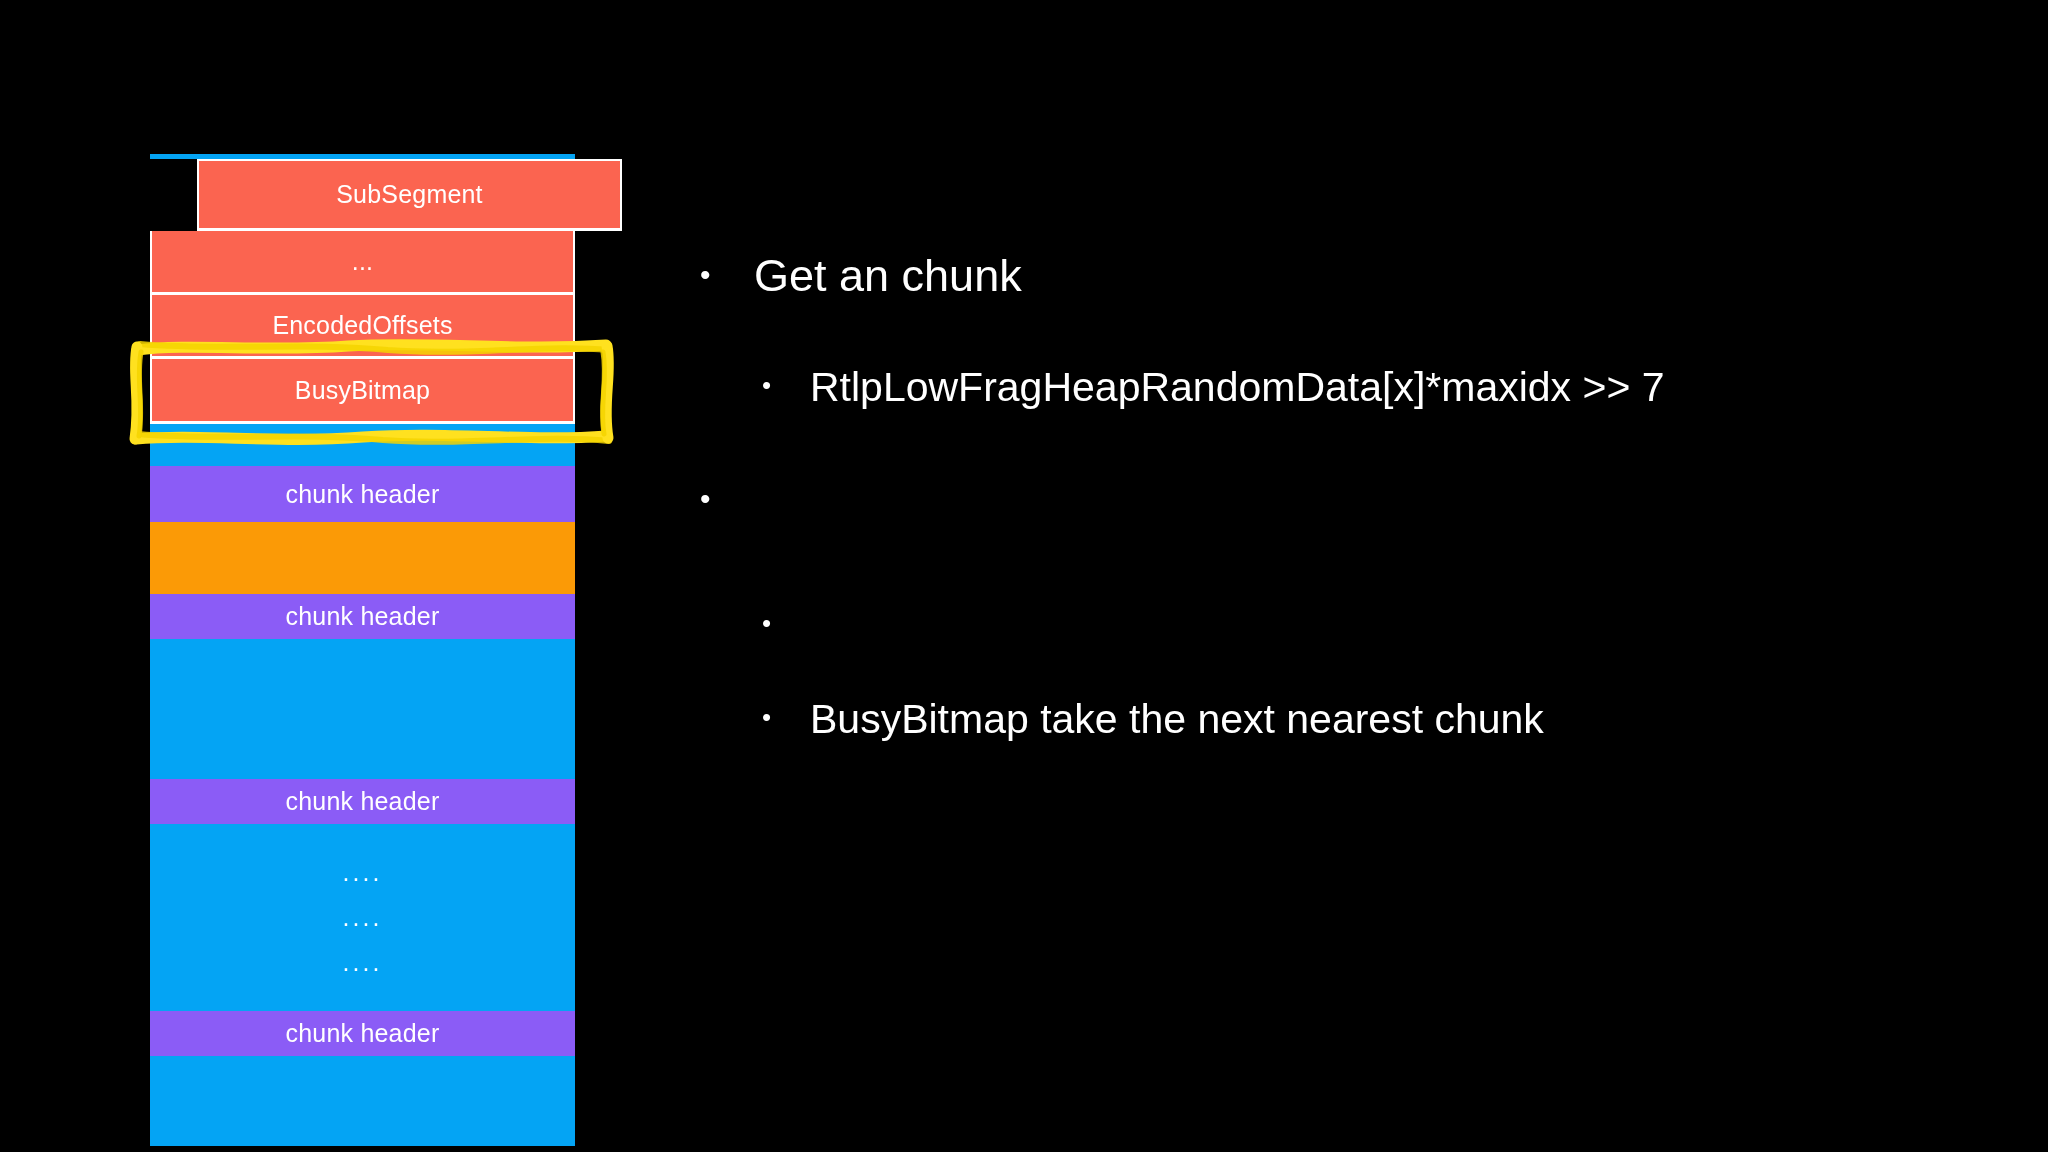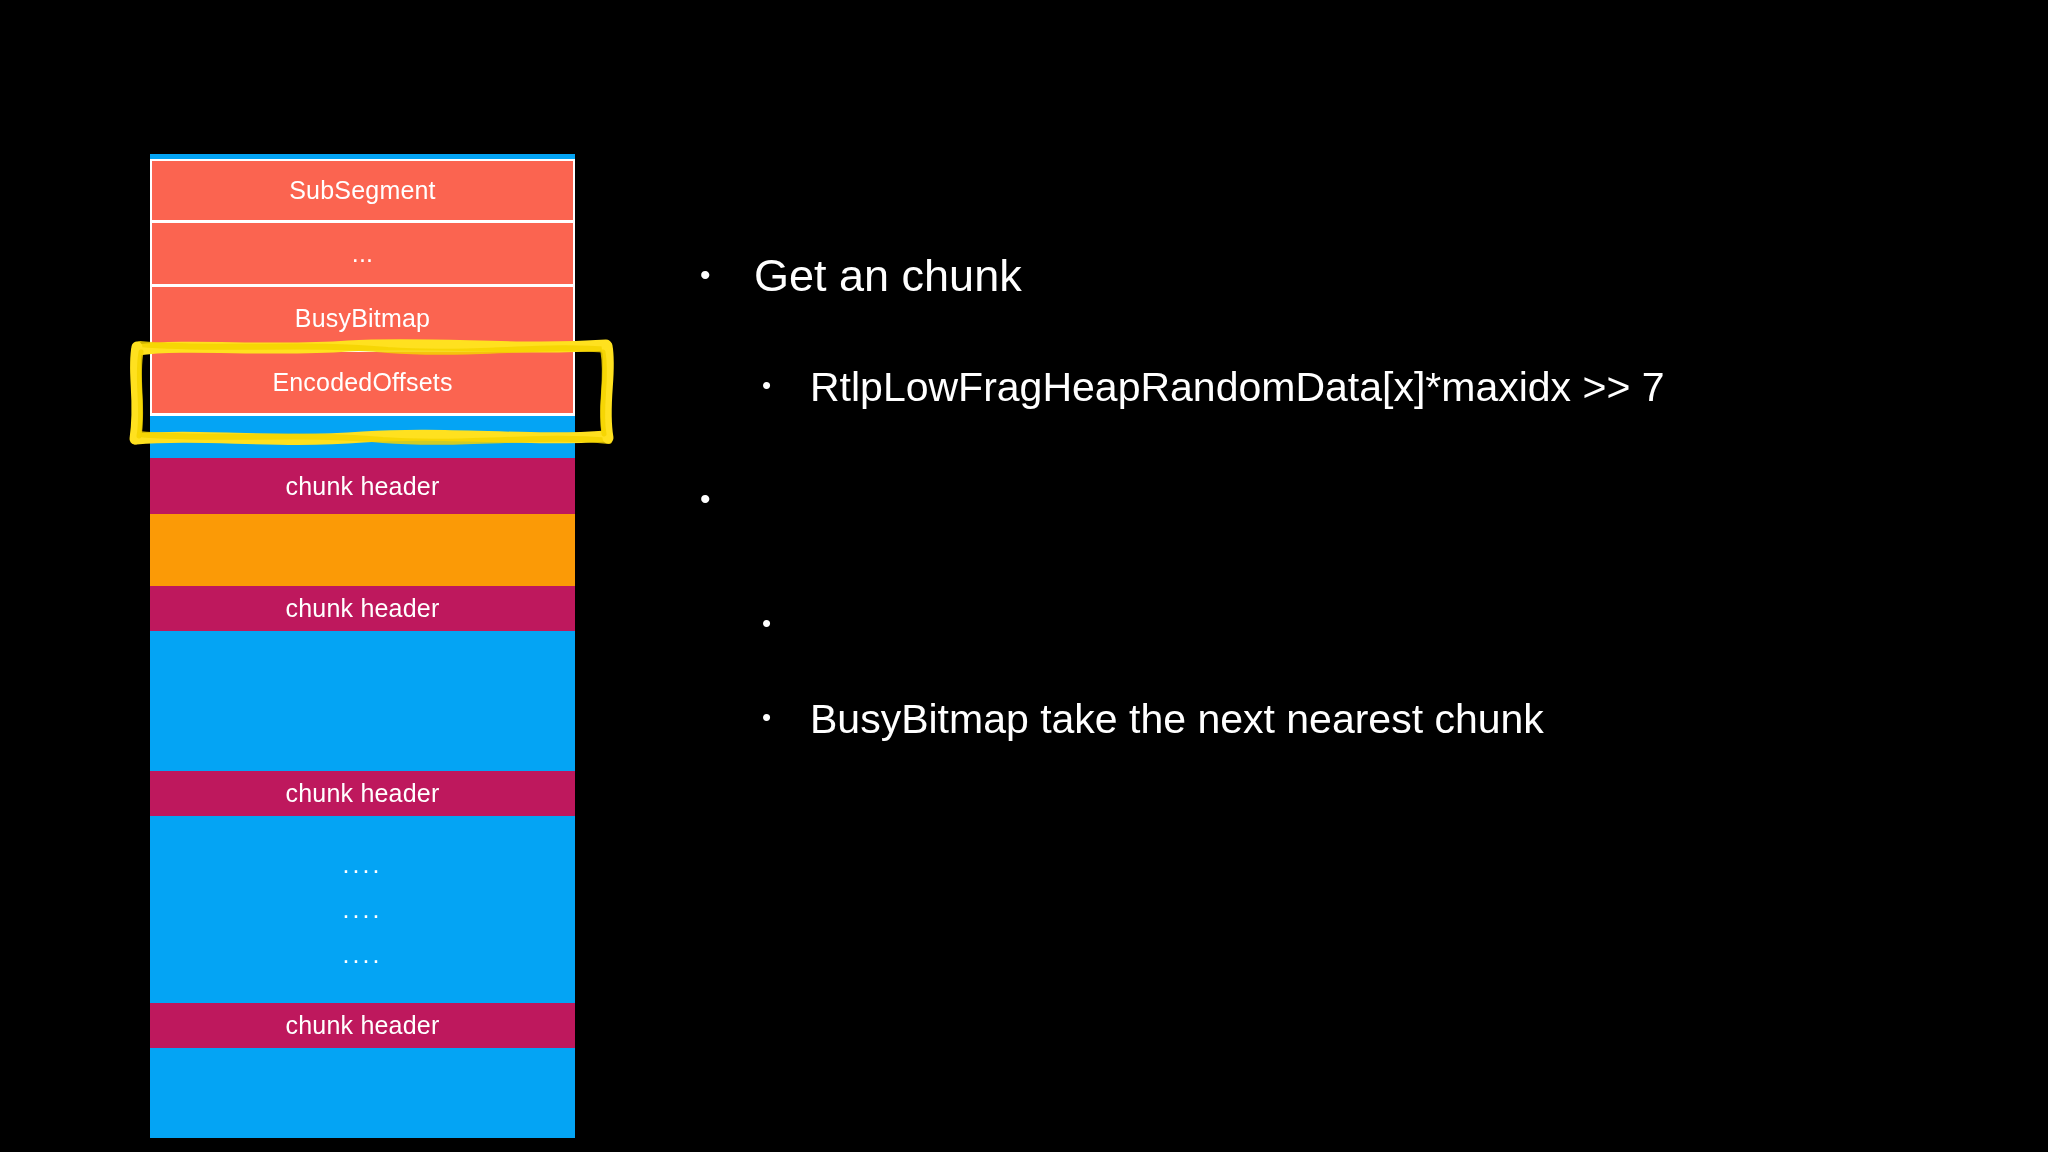--- a/index.html
+++ b/index.html
@@ -81,21 +81,21 @@
 
   .row.red.first {
     border-top: 2px solid #ffffff;
   }
 
   .row.blue {
     background: #04a4f4;
   }
 
   .row.pink {
-    background: #be185d;
+    background: #8b5cf6;
   }
 
   .row.orange {
     background: #fb9a06;
   }
 
   .dots-wrap {
     display: flex;
     flex-direction: column;
     align-items: center;
@@ -184,31 +184,31 @@
 
 <div id="slide">
 
   <div id="diagram-area">
 
 
     <div id="struct-stack">
 
       <div class="row cap"></div>
 
-      <div class="row red first" style="height:64px;">
+      <div class="row red first" style="height:72px;margin-left:47px;">
         <span class="row-label">SubSegment</span>
       </div>
       <div class="row red" style="height:64px;">
         <span class="row-label">...</span>
       </div>
+      <div class="row red" style="height:64px;">
+        <span class="row-label">EncodedOffsets</span>
+      </div>
       <div class="row red" style="height:65px;">
         <span class="row-label">BusyBitmap</span>
-      </div>
-      <div class="row red" style="height:64px;">
-        <span class="row-label">EncodedOffsets</span>
       </div>
 
       <div class="row blue" style="height:42px;"></div>
 
       <div class="row pink" style="height:56px;">
         <span class="row-label">chunk header</span>
       </div>
 
       <div class="row orange" style="height:72px;"></div>
 

